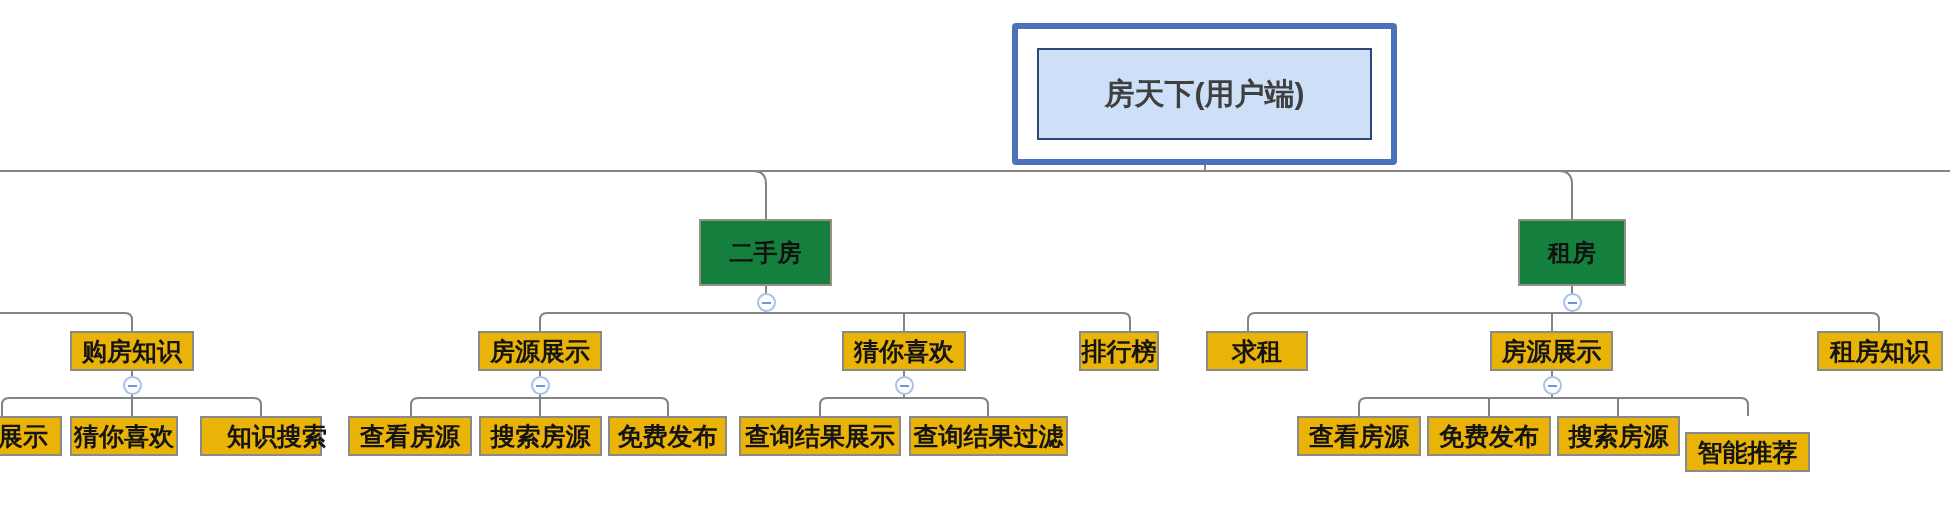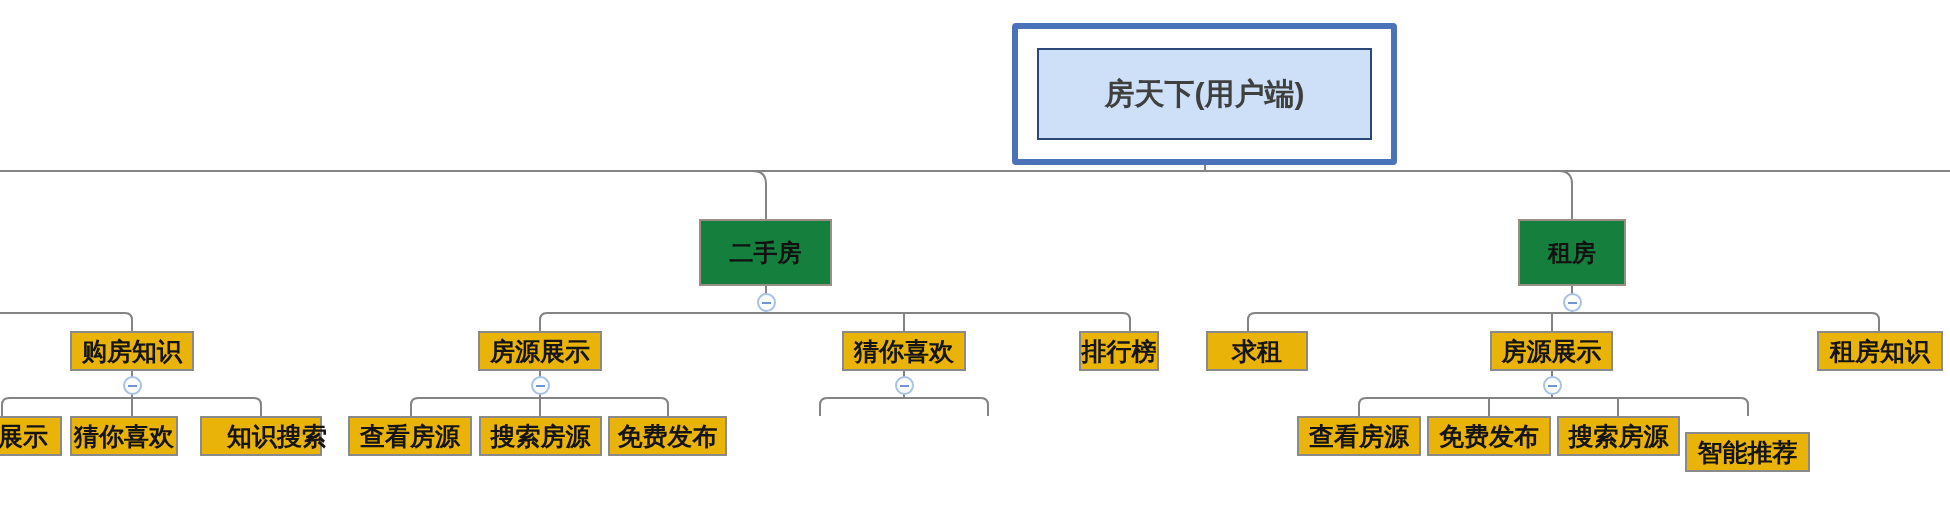--- a/index.html
+++ b/index.html
@@ -94,20 +94,22 @@
   <div class="node n3" style="left:1206px;top:331px;width:102px;">求租</div>
   <div class="node n3" style="left:1490px;top:331px;width:123px;">房源展示</div>
   <div class="node n3" style="left:1817px;top:331px;width:126px;">租房知识</div>
 
   <div class="node n3 clip-left" style="left:-60px;top:416px;width:122px;">展示</div>
   <div class="node n3" style="left:70px;top:416px;width:108px;text-align:right;">猜你喜欢</div>
   <div class="node n3" style="left:200px;top:416px;width:122px;padding-left:32px;">知识搜索</div>
   <div class="node n3" style="left:348px;top:416px;width:124px;">查看房源</div>
   <div class="node n3" style="left:479px;top:416px;width:123px;">搜索房源</div>
   <div class="node n3" style="left:608px;top:416px;width:119px;">免费发布</div>
+  <div class="node n3" style="left:739px;top:416px;width:162px;">查询结果展示</div>
+  <div class="node n3" style="left:909px;top:416px;width:159px;">查询结果过滤</div>
   <div class="node n3" style="left:1297px;top:416px;width:124px;">查看房源</div>
   <div class="node n3" style="left:1427px;top:416px;width:124px;">免费发布</div>
   <div class="node n3" style="left:1557px;top:416px;width:123px;">搜索房源</div>
   <div class="node n3" style="left:1685px;top:416px;width:125px;margin-top:16px;">智能推荐</div>
 
   <div class="collapse" style="left:757px;top:293px;">
     <span class="bar"></span>
   </div>
   <div class="collapse" style="left:1563px;top:293px;">
     <span class="bar"></span>

